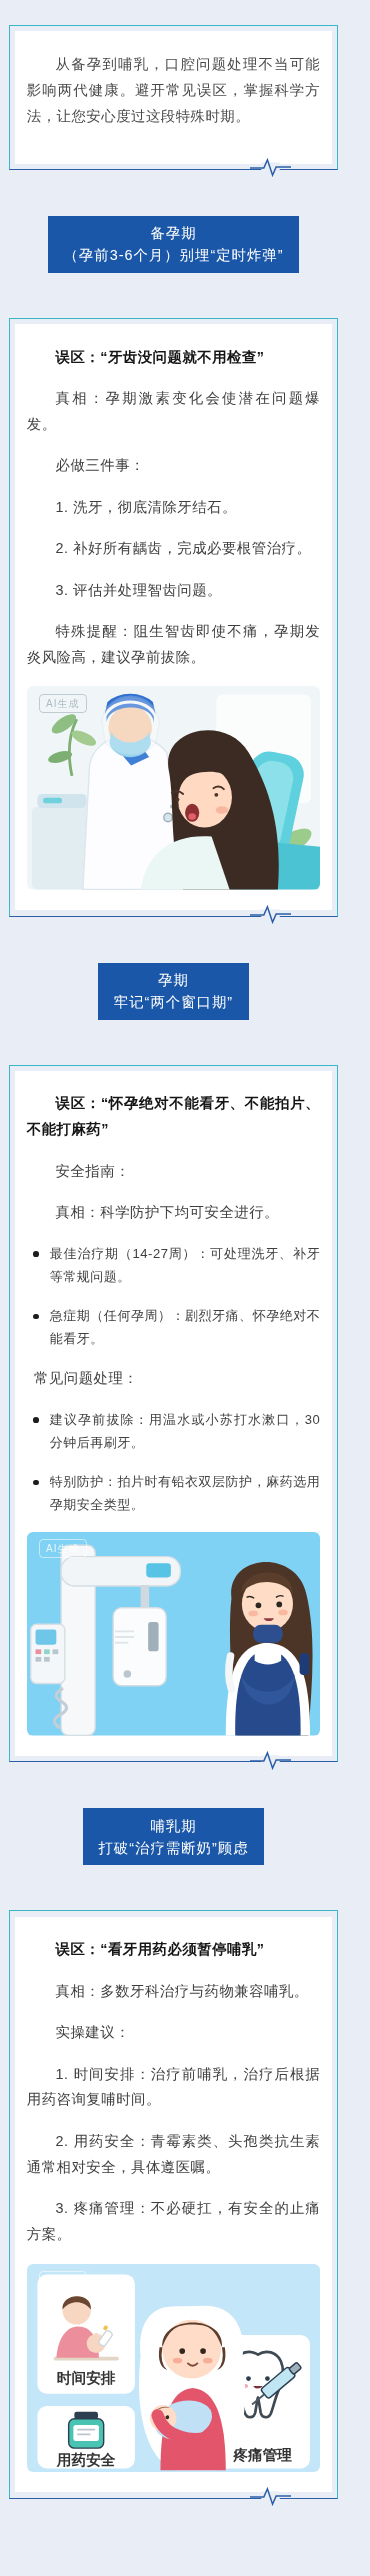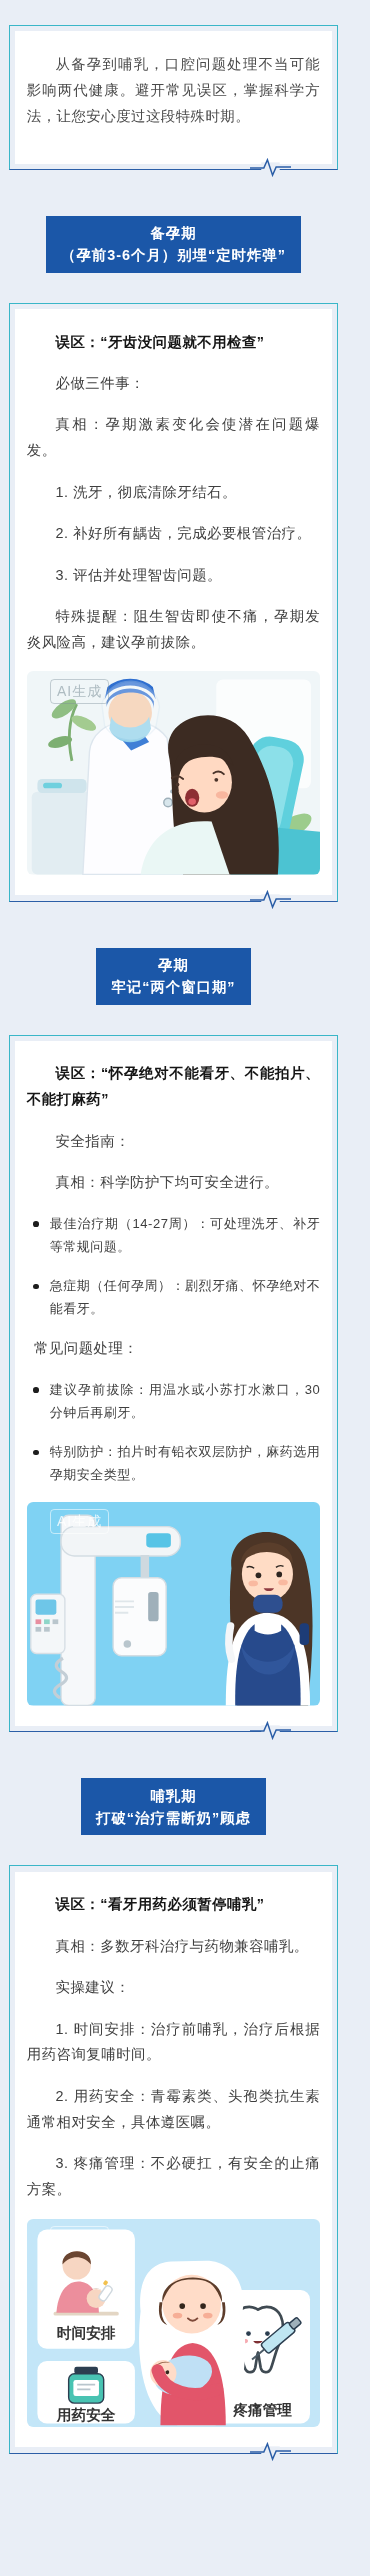--- a/index.html
+++ b/index.html
@@ -24,23 +24,23 @@
 
   .intro-card { margin-top:25px; }
   .intro-text {
     margin:7.2px 2.1px; font-size:15.5px; line-height:1.8; letter-spacing:0.5px;
     color:#4a4a4a; text-indent:2em; text-align:justify;
   }
 
   
   .sec-header {
     width:max-content; max-width:309px;
-    margin:46px auto 30px;
+    margin:46px auto 45px;
     background:#1b57a8; color:#ffffff;
-    font-size:14.4px; font-weight:bold; letter-spacing:1px;
+    font-size:14.4px; font-weight:normal; letter-spacing:1px;
     text-align:center; line-height:1.55;
     padding:6.2px 15.5px;
   }
 
   
   .card-inner p { margin:0 0 15.5px; font-size:14.4px; line-height:1.8; letter-spacing:0.5px; text-align:justify; }
   .indent { text-indent:2em; }
   .myth { font-weight:bold; color:#161616; }
   .dot-list { list-style:none; margin:0 0 3.1px; padding:0; }
   .dot-list li {
@@ -50,23 +50,23 @@
   .dot-list li::before {
     content:""; position:absolute; left:6.2px; top:9.8px;
     width:5.7px; height:5.7px; border-radius:50%; background:#1d1d1d;
   }
   .sub-title { padding-left:7.2px; }
 
   
   .illus { position:relative; margin:4.1px auto 2.1px; width:100%; border-radius:6.2px; overflow:hidden; line-height:0; }
   .illus svg { width:100%; height:auto; display:block; }
   .wm {
-    position:absolute; top:7.2px; left:23px;
+    position:absolute; top:7.2px; left:12px;
     padding:1px 6.2px; border:1px solid rgba(255,255,255,.55); border-radius:4.1px;
-    color:rgba(255,255,255,.8); font-size:14px; line-height:1.5; letter-spacing:1px;
+    color:rgba(255,255,255,.8); font-size:10px; line-height:1.5; letter-spacing:1px;
   }
   svg text { font-family:"Liberation Sans","DejaVu Sans",sans-serif; }
 </style>
 </head>
 <body>
 
 <svg width="0" height="0" style="position:absolute" aria-hidden="true">
   <defs>
     <symbol id="tooth" viewBox="0 0 84 104">
       <path fill="currentColor" stroke="#3f4a52" stroke-width="4" stroke-linejoin="round" d="M42,8 C30,0 14,4 8,18 C2,32 5,46 11,60 C17,74 19,86 23,96 C26,103 36,103 38,94 L41,76 C42,70 42,70 43,76 L46,94 C48,103 58,103 61,96 C65,86 67,74 73,60 C79,46 82,32 76,18 C70,4 54,0 42,8 Z"></path>
@@ -87,22 +87,22 @@
   </section>
 
   <div class="sec-header">
     <div>备孕期</div>
     <div>（孕前3-6个月）别埋“定时炸弹”</div>
   </div>
 
   <section class="section-card">
     <div class="card-inner">
       <p class="myth indent">误区：“牙齿没问题就不用检查”</p>
+      <p class="indent">真相：孕期激素变化会使潜在问题爆发。</p>
       <p class="indent">必做三件事：</p>
-      <p class="indent">真相：孕期激素变化会使潜在问题爆发。</p>
       <p class="indent">1. 洗牙，彻底清除牙结石。</p>
       <p class="indent">2. 补好所有龋齿，完成必要根管治疗。</p>
       <p class="indent">3. 评估并处理智齿问题。</p>
       <p class="indent">特殊提醒：阻生智齿即使不痛，孕期发炎风险高，建议孕前拔除。</p>
 
       <div class="illus">
         <svg viewBox="0 0 620 430">
           <rect width="620" height="430" fill="#f0f6f8"></rect>
           <rect x="400" y="18" width="200" height="230" rx="14" fill="#ffffff" opacity="0.75"></rect>
           <rect x="10" y="255" width="130" height="175" rx="12" fill="#e2edf2"></rect>

